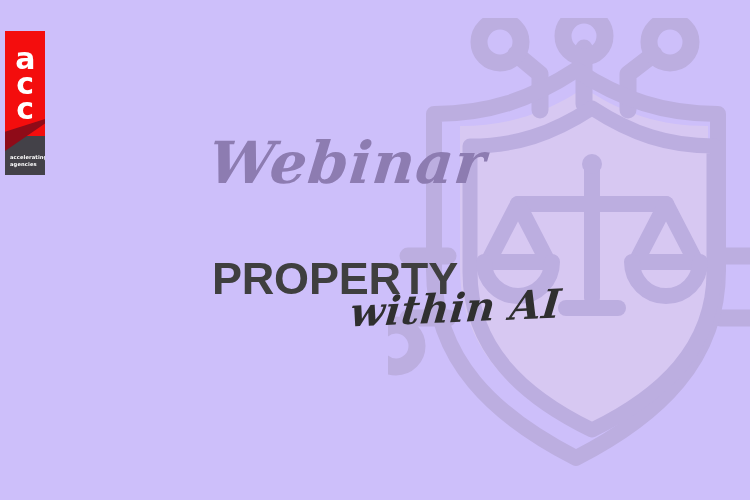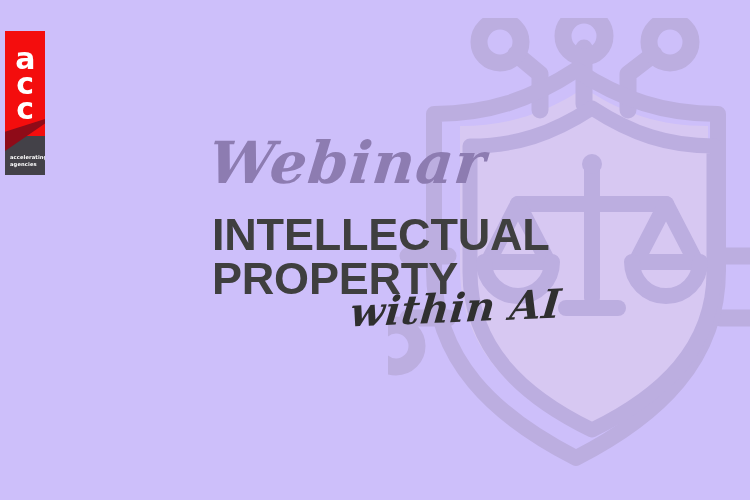--- a/index.html
+++ b/index.html
@@ -196,18 +196,17 @@
       <span>c</span>
     </div>
     <div class="logo-tagline">
       <span>accelerating</span>
       <span>agencies</span>
     </div>
   </div>
 
   <div class="copy">
     <div class="kicker">Webinar</div>
-    <div class="title-line title-1">INTELLECTUAL</div>
     <div class="title-line title-2">PROPERTY</div>
     <div class="script-tag">within AI</div>
   </div>
 
 </div>
 
 </body></html>

